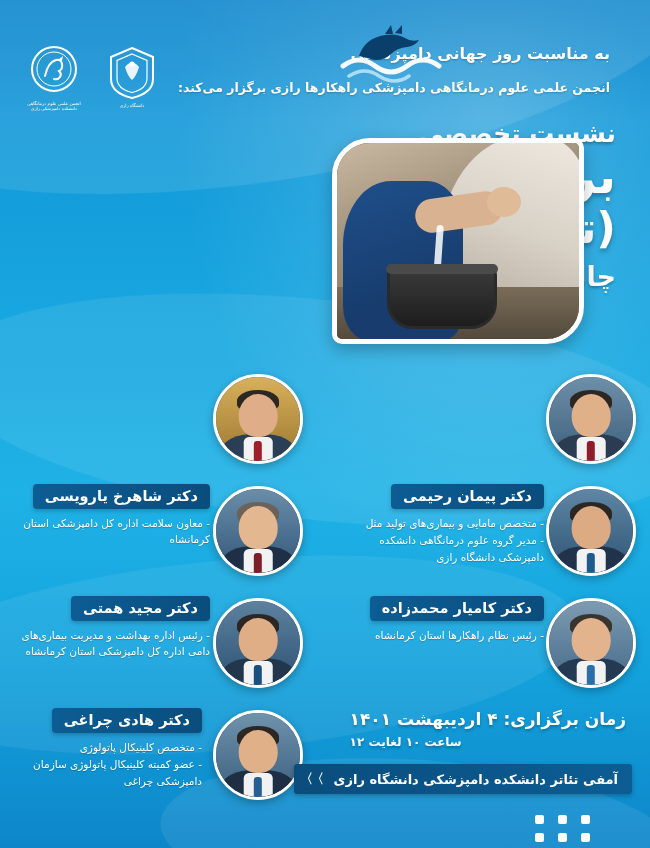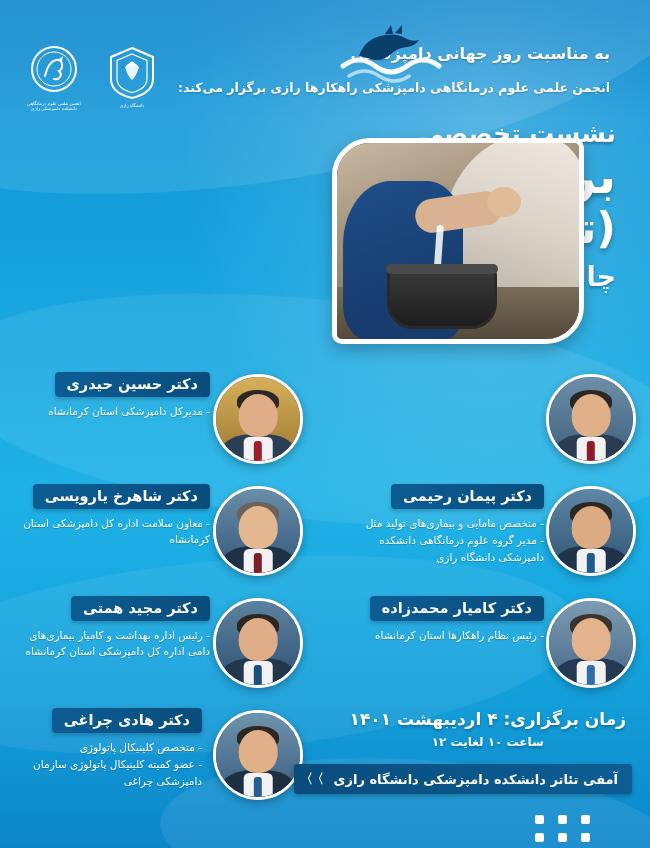--- a/index.html
+++ b/index.html
@@ -102,21 +102,21 @@
     display:inline-block;background:linear-gradient(90deg,#0c5d94 0%,#0a4d7d 100%);
     color:#ffffff;font-size:14.5px;font-weight:bold;padding:4px 12px 5px;
     border-radius:4px;box-shadow:0 2px 4px rgba(0,0,0,.22);white-space:nowrap;
   }
   .col-right .name-bar{border-radius:4px 4px 4px 4px;}
   .roles{margin-top:6px;color:#ffffff;font-size:10.5px;line-height:1.55;text-shadow:0 1px 1px rgba(0,0,0,.2);}
   .roles div{margin-bottom:1px;}
 
   
   .footer{position:absolute;left:0;right:0;bottom:0;height:150px;}
-  .when{position:absolute;right:24px;top:8px;text-align:center;color:#ffffff;}
+  .when{position:absolute;right:24px;top:8px;text-align:left;color:#ffffff;}
   .when .l1{font-size:17px;font-weight:bold;line-height:1.6;text-shadow:0 2px 3px rgba(0,0,0,.28);}
   .when .l2{font-size:12px;font-weight:bold;line-height:1.6;text-shadow:0 2px 3px rgba(0,0,0,.28);}
   .venue-bar{
     position:absolute;right:18px;top:66px;height:30px;width:324px;
     background:linear-gradient(270deg,#0c5d94 0%,#0a4d7d 100%);
     border-radius:3px;display:flex;align-items:center;justify-content:flex-start;
     padding-right:14px;box-shadow:0 2px 5px rgba(0,0,0,.25);
   }
   .venue-bar span{color:#ffffff;font-size:13px;font-weight:bold;white-space:nowrap;}
   .chev{position:absolute;left:6px;top:50%;transform:translateY(-50%);display:flex;gap:2px;color:#ffffff;font-size:15px;letter-spacing:-2px;opacity:.9;}
@@ -254,26 +254,20 @@
         <div class="photo" style="left:auto;right:8px;">
           <div class="face">
             <div class="bg" style="background:linear-gradient(180deg,#d8b05c,#9c7830)"></div>
             <div class="body" style="background:#2a3e55"></div>
             <div class="shirt"></div>
               <div class="tie" style="background:#9c1f2b"></div>
             <div class="hair"></div>
             <div class="head" style="background:#dfae88"></div>
           </div>
         </div>
-        <div class="txt" style="left:8px;right:auto;width:196px;">
-          <div class="name-bar">دکتر حسین حیدری</div>
-          <div class="roles">
-            <div>- مدیرکل دامپزشکی استان کرمانشاه</div>
-          </div>
-        </div>
       </div>
 
       <div class="spk">
         <div class="photo" style="left:auto;right:8px;">
           <div class="face">
             <div class="bg" style="background:linear-gradient(180deg,#6a8da9,#33577a)"></div>
             <div class="body" style="background:#1f3046"></div>
             <div class="shirt"></div>
               <div class="tie" style="background:#7d1f2b"></div>
             <div class="hair" style="background:#6b625a"></div>
@@ -295,21 +289,21 @@
             <div class="body" style="background:#22364c"></div>
             <div class="shirt"></div>
               <div class="tie" style="background:#1b4f80"></div>
             <div class="hair"></div>
             <div class="head" style="background:#dfae86"></div>
           </div>
         </div>
         <div class="txt" style="left:8px;right:auto;width:196px;">
           <div class="name-bar">دکتر مجید همتی</div>
           <div class="roles">
-            <div>- رئیس اداره بهداشت و کامیار بیماری‌های دامی اداره کل دامپزشکی استان کرمانشاه</div>
+            <div>- رئیس اداره بهداشت و مدیریت بیماری‌های دامی اداره کل دامپزشکی استان کرمانشاه</div>
           </div>
         </div>
       </div>
 
       <div class="spk">
         <div class="photo" style="left:auto;right:8px;">
           <div class="face">
             <div class="bg" style="background:linear-gradient(180deg,#6f93ac,#3a5e7e)"></div>
             <div class="body" style="background:#1e2f44"></div>
             <div class="shirt"></div>

